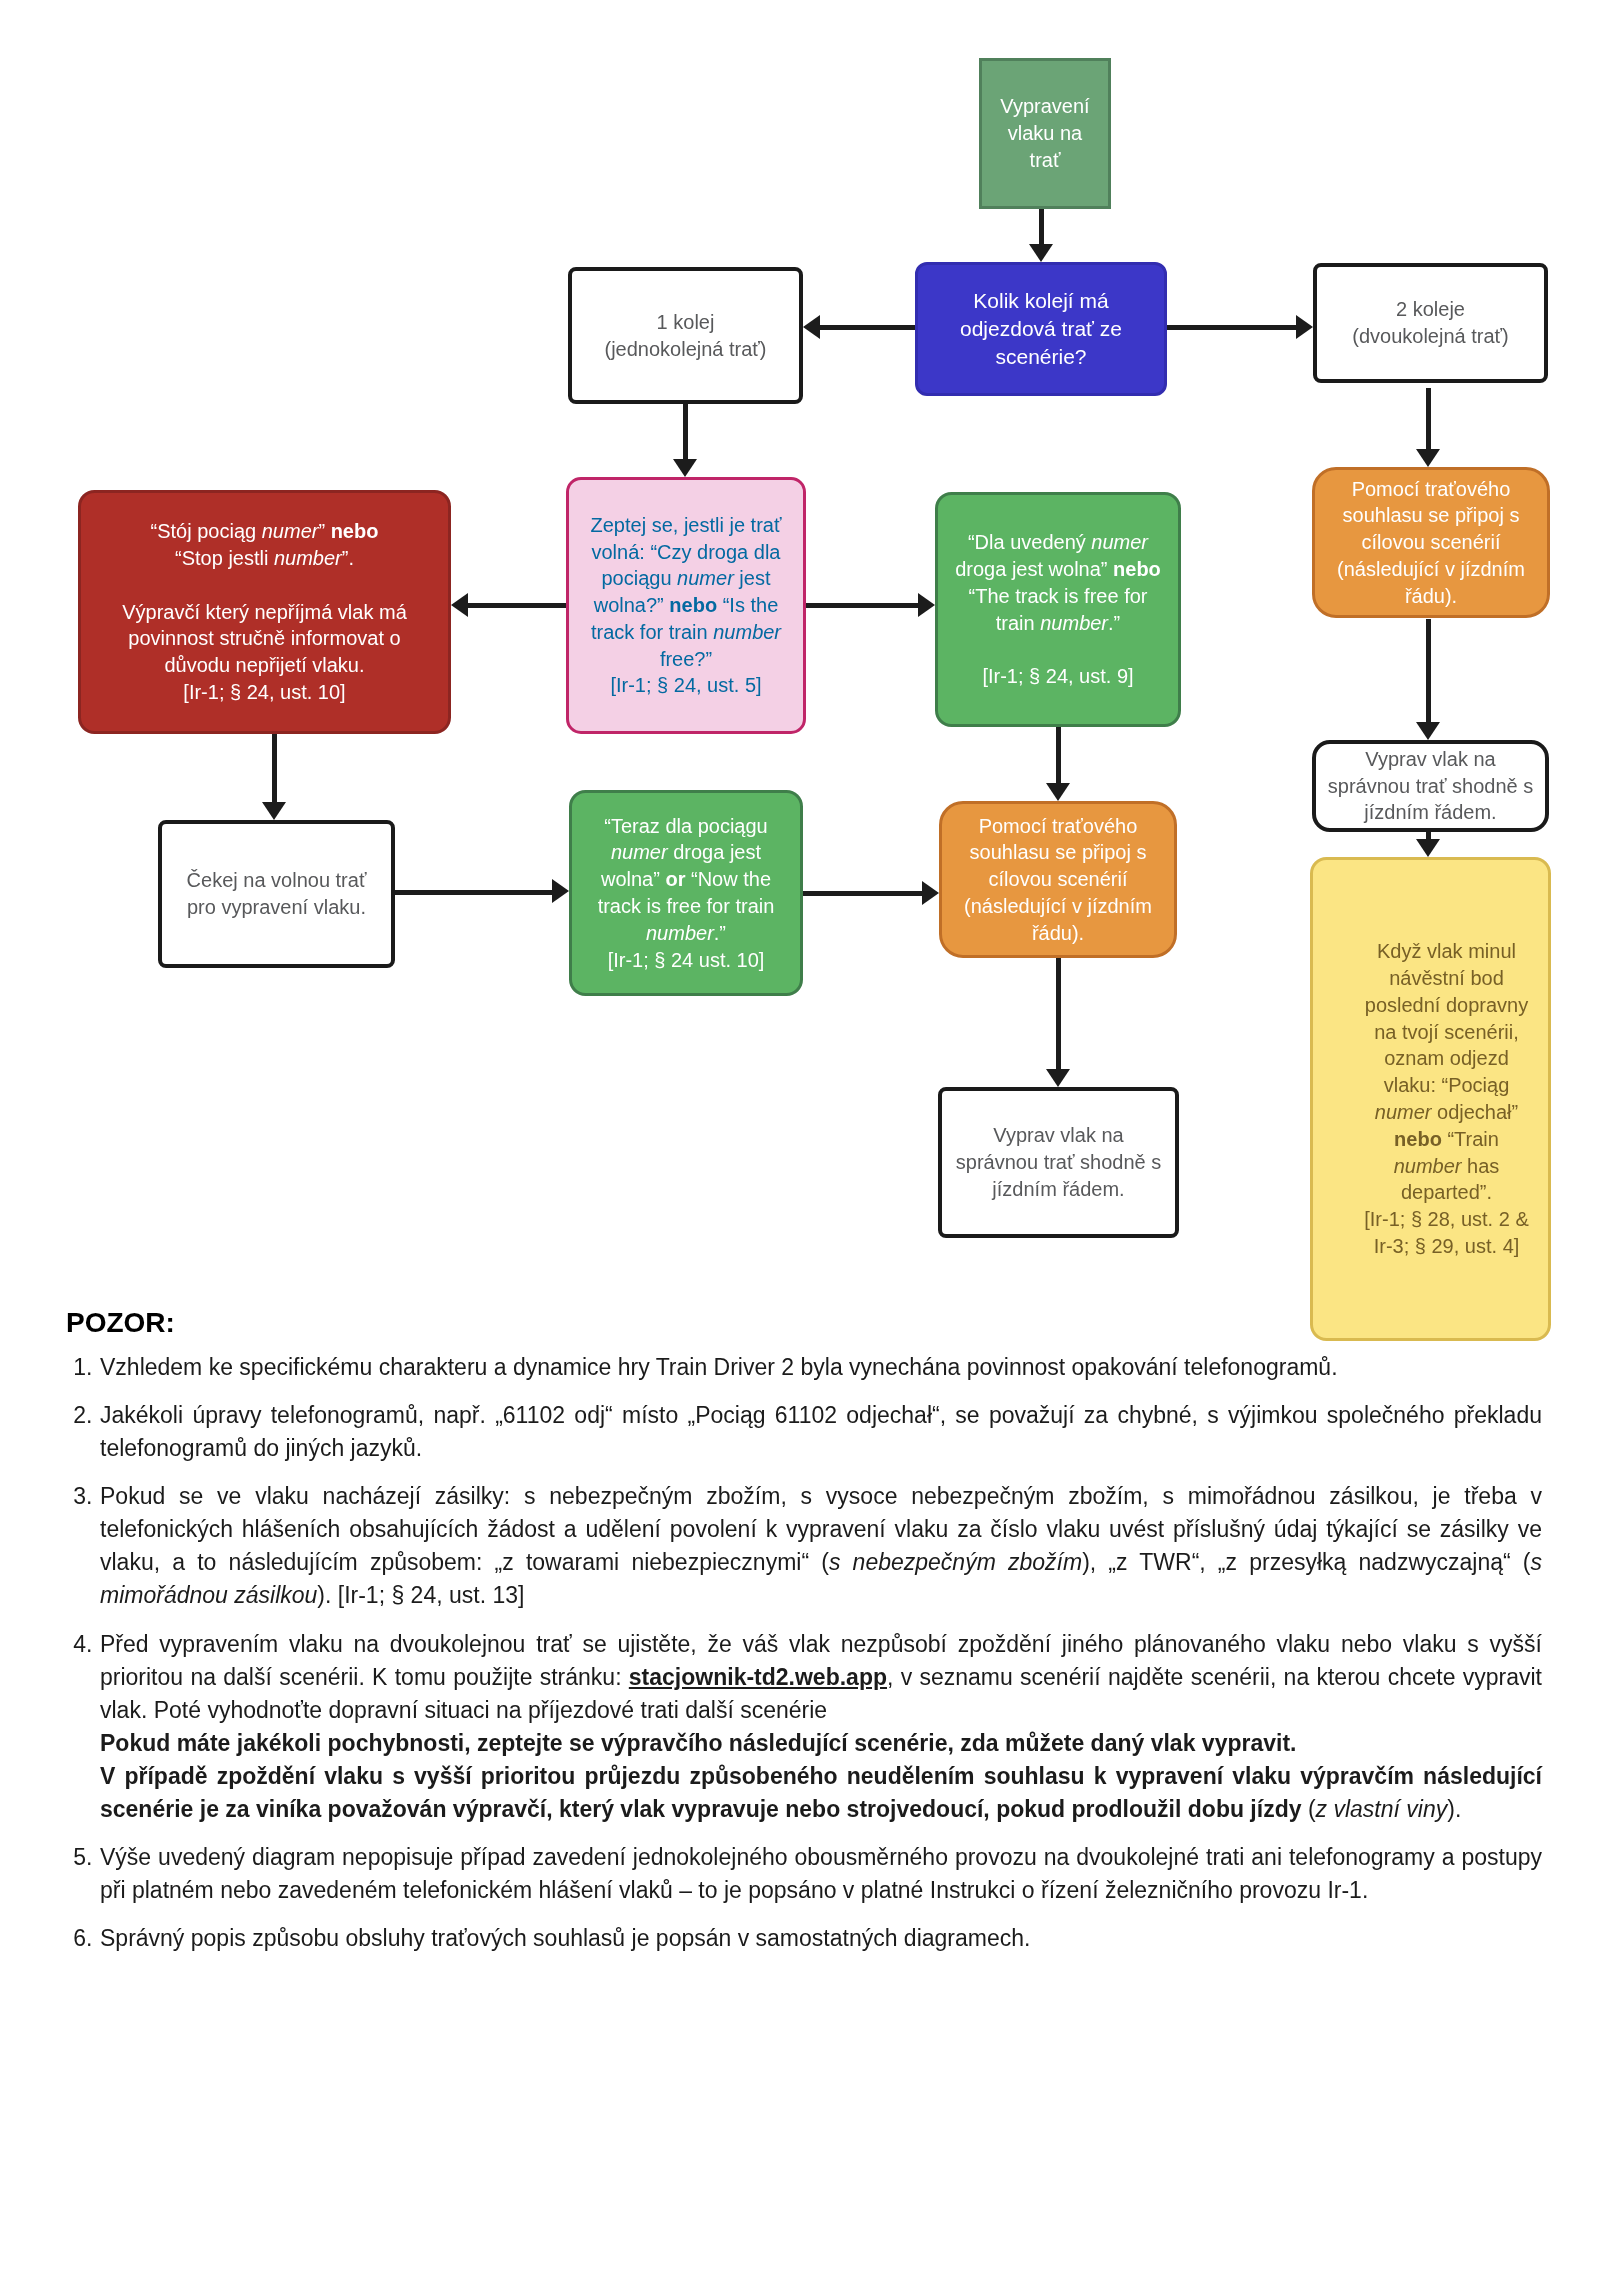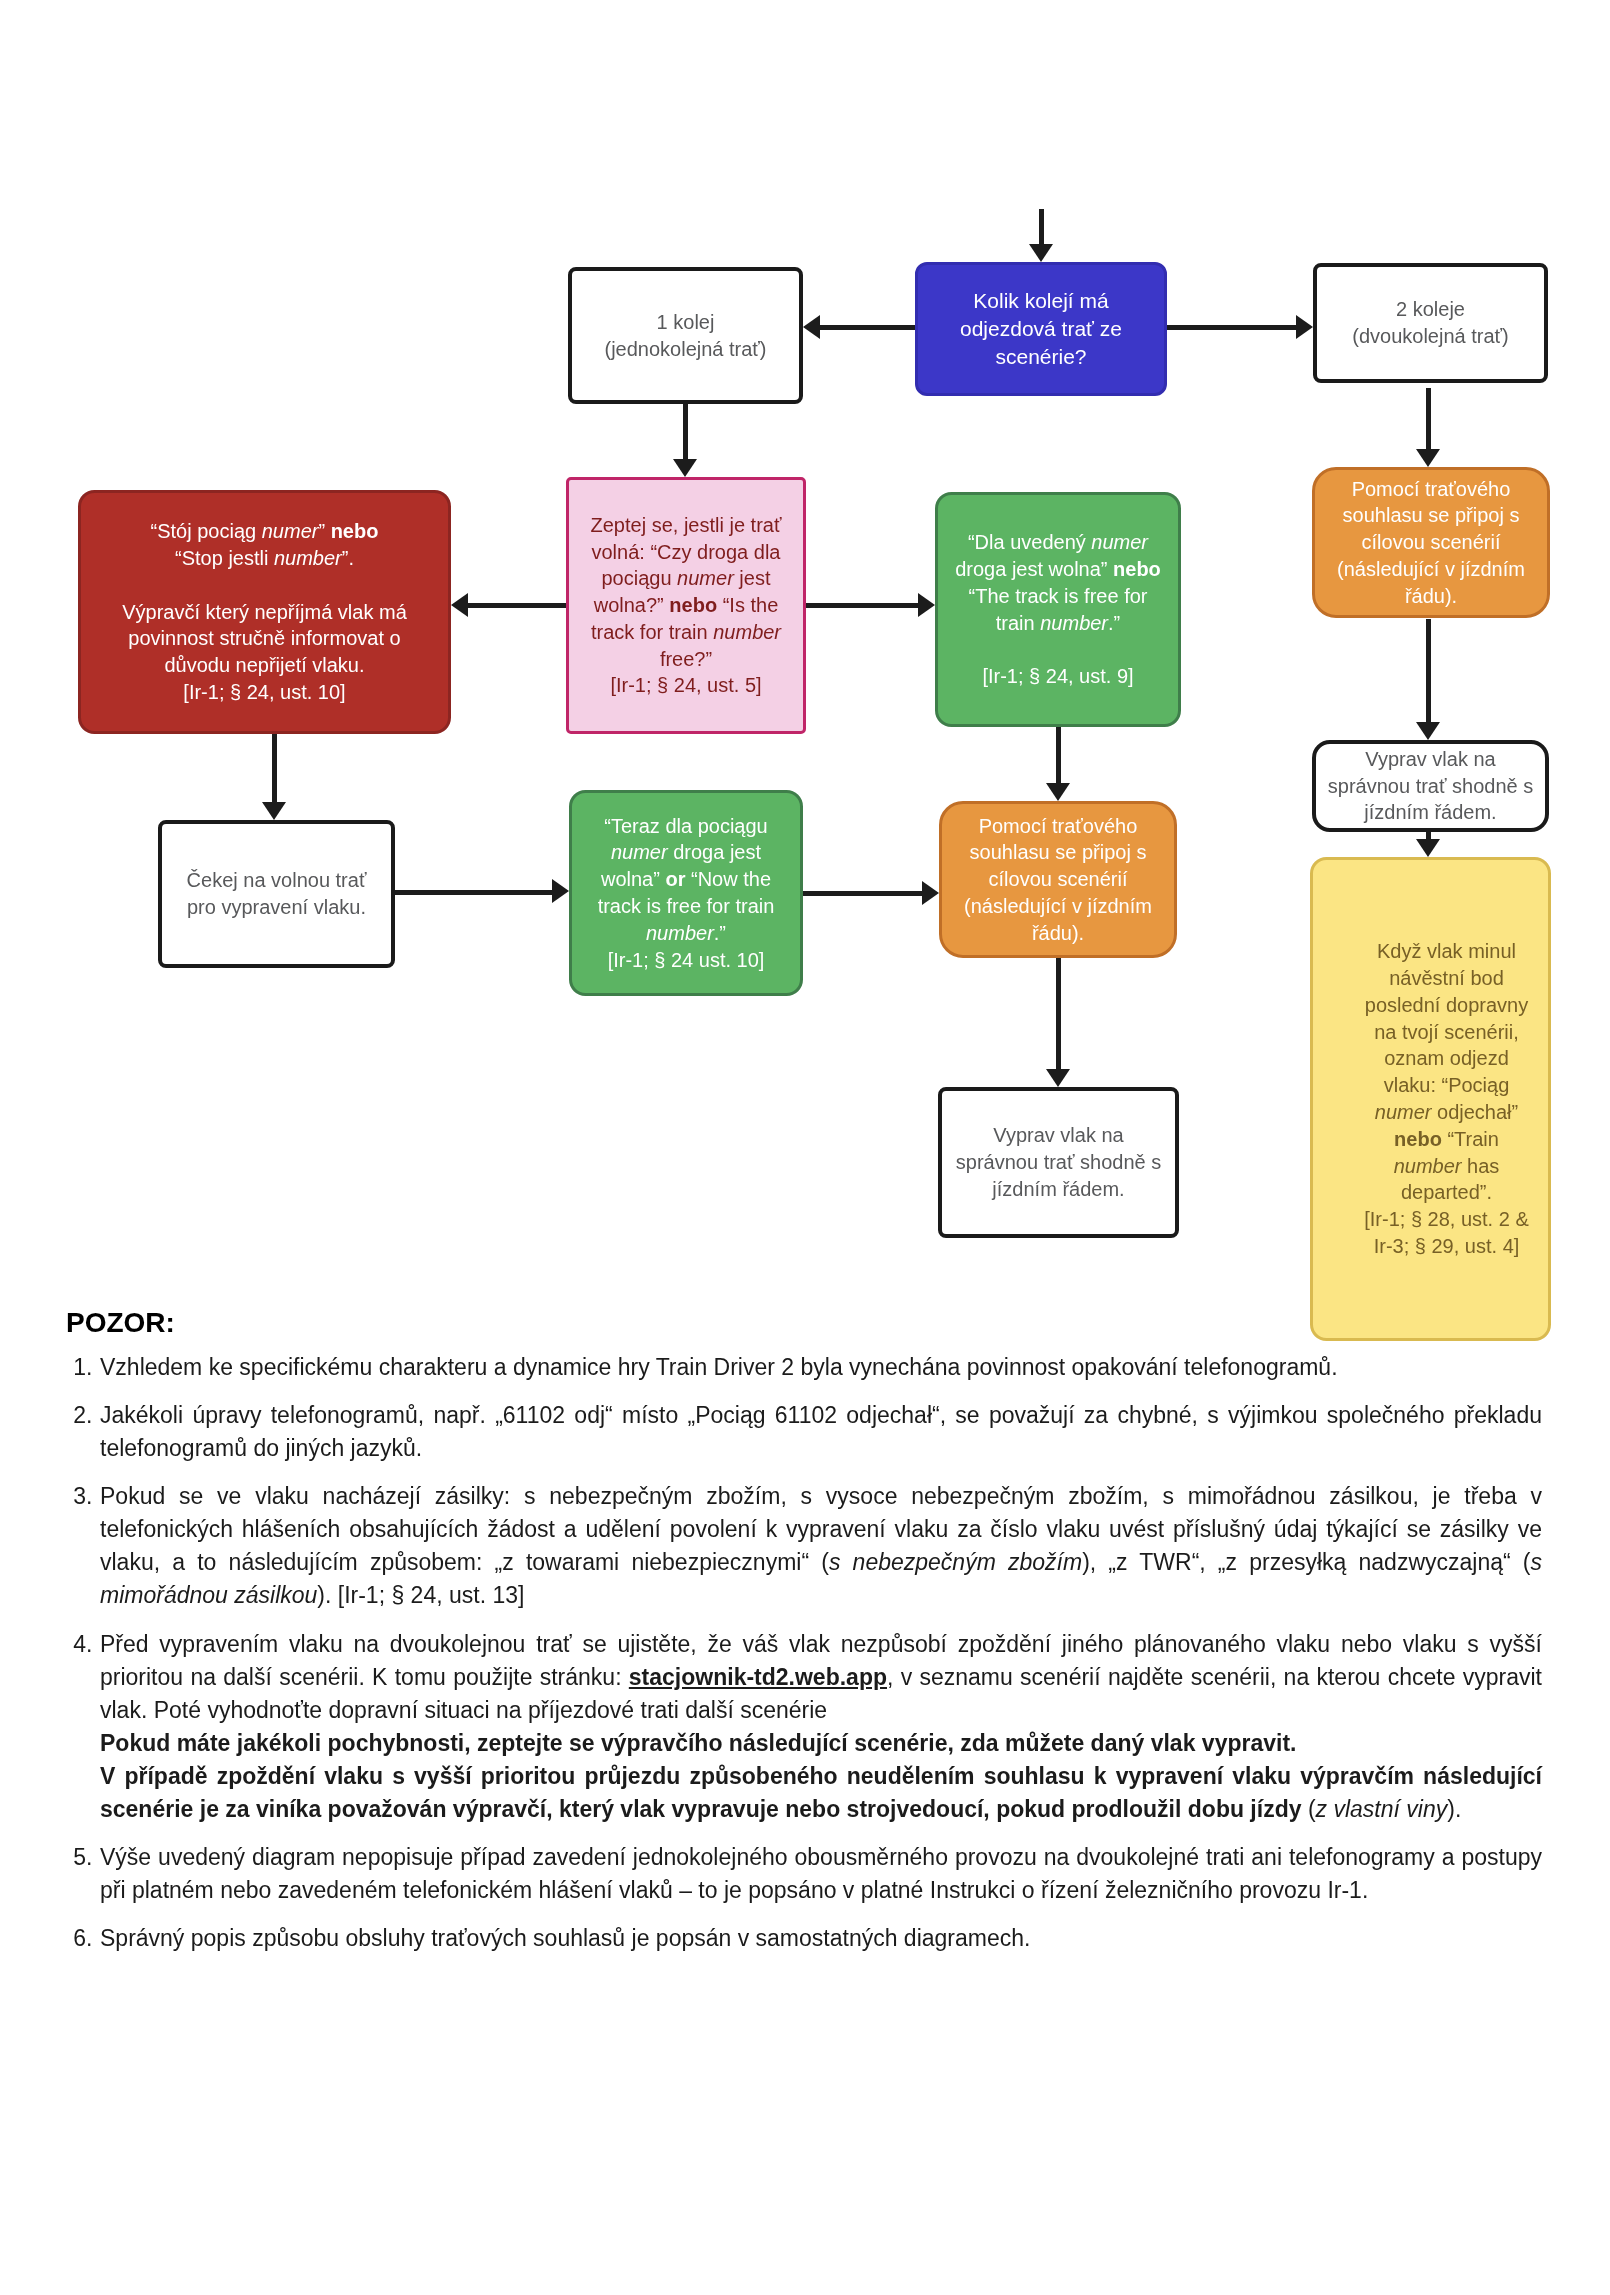--- a/index.html
+++ b/index.html
@@ -17,21 +17,21 @@
     display:flex;align-items:center;justify-content:center;
     text-align:center;
     font-size:20px;line-height:1.34;
     padding:10.4px 13.4px;
   }
   .node .b{font-weight:700;}
   .node .i{font-style:italic;}
   .n-start{background:#6ba476;border:3.7px solid #50805b;color:#ffffff;}
   .n-blue{background:#3c37c8;border:3px solid #322db0;border-radius:12px;color:#ffffff;font-size:21px;}
   .n-white{background:#ffffff;border:4.5px solid #1a1a1a;border-radius:8px;color:#58595b;}
-  .n-pink{background:#f4d0e5;border:3.7px solid #c02568;border-radius:5px;color:#7f1d1d;}
+  .n-pink{background:#f4d0e5;border:3.7px solid #c02568;border-radius:15px;color:#0369a1;}
   .n-red{background:#af2f28;border:3.7px solid #8c2521;border-radius:16.4px;color:#ffffff;}
   .n-green{background:#5cb463;border:3.7px solid #3f7e4a;border-radius:16.4px;color:#ffffff;}
   .n-orange{background:#e79740;border:3.7px solid #c06f27;border-radius:24px;color:#ffffff;}
   .n-yellow{background:#fbe584;border:3.7px solid #d9ba50;border-radius:16.4px;color:#776026;}
   
   .ln{position:absolute;background:#1c1c1c;}
   .hd{position:absolute;width:0;height:0;}
   .hd-down{border-left:12.7px solid transparent;border-right:12.7px solid transparent;border-top:18px solid #1c1c1c;}
   .hd-left{border-top:12.7px solid transparent;border-bottom:12.7px solid transparent;border-right:17px solid #1c1c1c;}
   .hd-right{border-top:12.7px solid transparent;border-bottom:12.7px solid transparent;border-left:17px solid #1c1c1c;}
@@ -50,20 +50,23 @@
   .note-item .txt.just{text-align:justify;}
   .notes .b{font-weight:700;}
   .notes .i{font-style:italic;}
   .notes .u{text-decoration:underline;font-weight:600;}
 </style>
 </head>
 <body>
 
 <div class="canvas">
 
+  <div class="node n-start" style="left:979px;top:58px;width:132px;height:151px;">
+      <div style="width: 100%;"><span>Vypravení vlaku na trať</span></div>
+    </div>
 
   <div class="node n-blue" style="left:915px;top:262px;width:252px;height:134px;">
       <div style="width: 100%;"><span>Kolik kolejí má odjezdová trať ze scenérie?</span></div>
     </div>
 
   <div class="node n-white" style="left:568px;top:267px;width:235px;height:137px;">
       <div style="width: 100%;"><span>1 kolej</span><br><span>(jednokolejná trať)</span></div>
     </div>
 
   <div class="node n-white" style="left:1313px;top:263px;width:235px;height:120px;">

